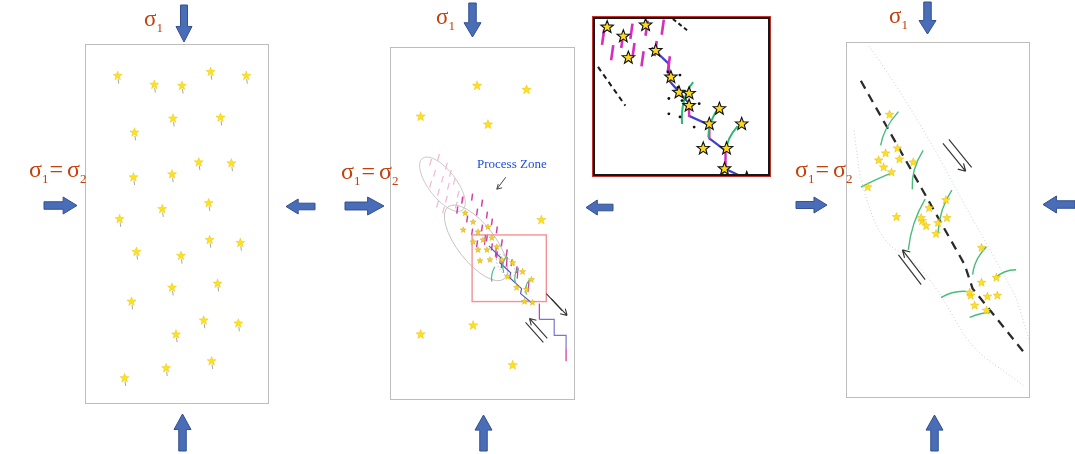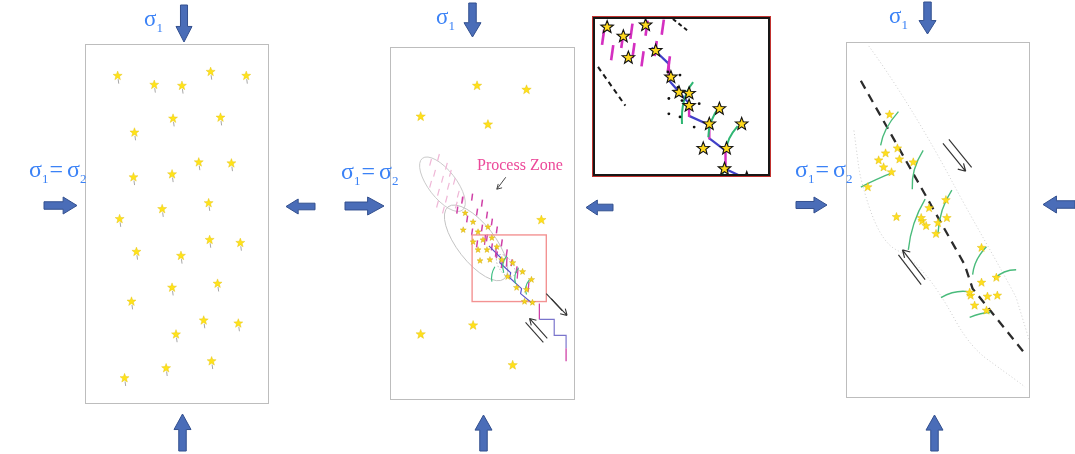--- a/index.html
+++ b/index.html
@@ -3,25 +3,25 @@
 <meta charset="utf-8">
 <style>
   html,body{margin:0;padding:0;background:#fff;}
   .canvas{position:relative;width:1075px;height:454px;background:#fff;
           font-family:"Liberation Serif",serif;overflow:hidden;}
   .panel{position:absolute;background:#fff;border:1px solid #bdbdbd;box-sizing:border-box;}
   .panel > svg{position:absolute;left:0;top:0;width:100%;height:100%;}
   .inset{position:absolute;border:2.5px solid #161616;outline:1.5px solid #c23330;
          background:#fff;box-sizing:border-box;}
   .inset > svg{position:absolute;left:0;top:0;width:100%;height:100%;}
-  .sig{position:absolute;font-size:23px;color:#3b82f6;white-space:nowrap;line-height:1;}
+  .sig{position:absolute;font-size:23px;color:#c2410c;white-space:nowrap;line-height:1;}
   .sig sub{font-size:13px;line-height:0;}
   .sig .eq{margin:0 4px 0 1px;}
   .sig-eq{font-size:24px;margin-left:24px;}
-  .pz-label{position:absolute;font-size:16px;color:#ec4899;white-space:nowrap;}
+  .pz-label{position:absolute;font-size:13px;color:#1d4ed8;white-space:nowrap;}
   #overlay{position:absolute;left:0;top:0;width:1075px;height:454px;}
 </style>
 </head>
 <body>
 
 <div class="canvas">
 
   <div class="panel" style="left:85px;top:44px;width:184px;height:360px;">
     <svg viewBox="0 0 184 360" preserveAspectRatio="none">
         <line x1="32.5" y1="34.36" x2="33.1" y2="38.86" stroke="#9c9c9c" stroke-width="0.9"></line>

